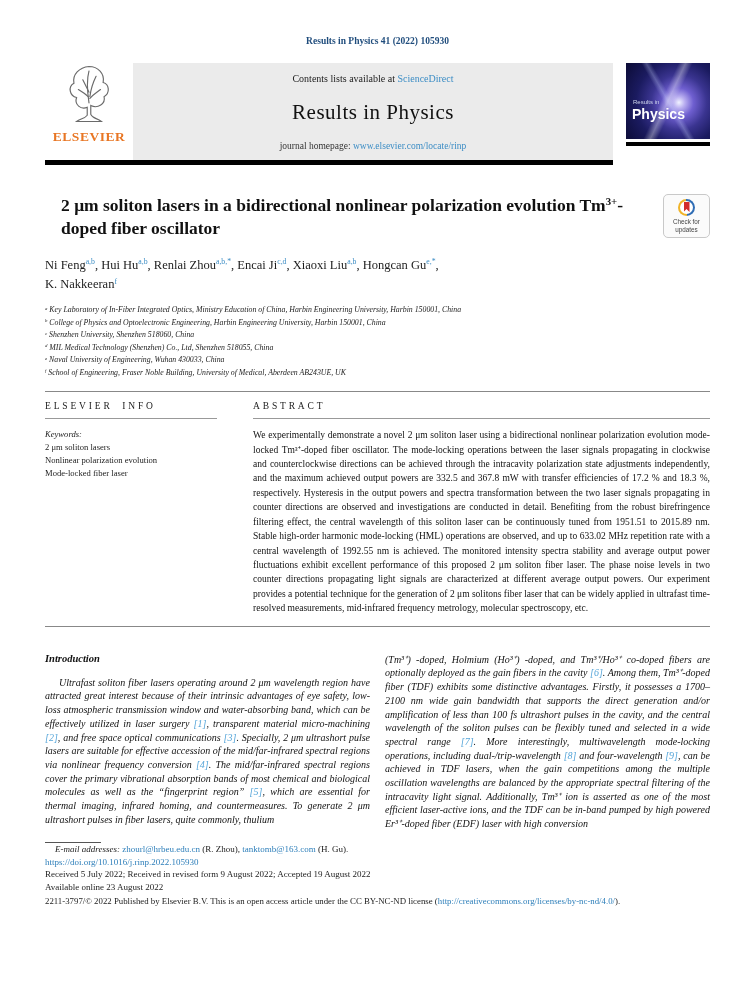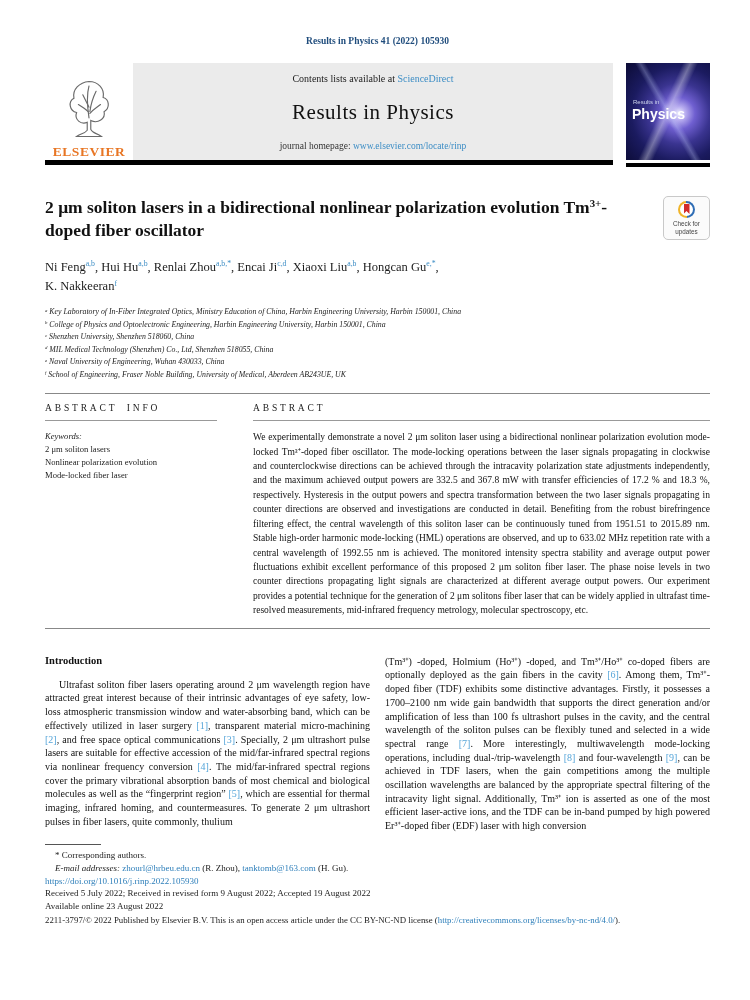--- a/index.html
+++ b/index.html
@@ -5,40 +5,40 @@
   * { margin:0; padding:0; box-sizing:border-box; }
   html,body { width:750px; height:1000px; background:#ffffff; overflow:hidden; }
   body { font-family:"Liberation Serif", serif; color:#1c1c1c; }
   .page { width:750px; height:1000px; padding:36px 40px 0 45px; }
 
   .citation { text-align:center; font-size:9.5px; font-weight:bold; color:#1f4c7c; }
 
   .masthead { display:flex; margin-top:17px; }
   .mast-left { flex:1; }
   .mast-row { display:flex; height:97px; }
-  .logo-block { width:88px; background:#fff; display:flex; flex-direction:column; align-items:center; justify-content:flex-end; padding-bottom:0; }
+  .logo-block { width:88px; background:#fff; display:flex; flex-direction:column; align-items:center; padding-bottom:20px; }
   .logo-tree { line-height:1; }
   .logo-word { font-size:13.5px; letter-spacing:0.5px; color:#e87624; font-weight:bold; font-family:"Liberation Serif", serif; margin-top:1px; }
   .banner { flex:1; background:#ebebeb; text-align:center; padding:10px 16px 9px; display:flex; flex-direction:column; justify-content:space-between; }
   .contents-line { font-size:10px; color:#222; }
   .journal-title { font-size:21px; color:#111; letter-spacing:0.5px; }
   .homepage-line { font-family:Liberation Serif, serif; font-size:9.5px; color:#333; }
   .link { color:#2e7fba; }
   .black-bar { height:5px; background:#000; margin-top:0px; }
   .cover-wrap { width:84px; margin-left:13px; }
-  .cover { width:84px; height:97px; position:relative; overflow:hidden;
+  .cover { width:84px; height:76px; position:relative; overflow:hidden;
     background: radial-gradient(circle at 63% 52%, #f0f2ff 0%, #b9aef0 9%, #6f5fd0 22%, #3a3490 42%, #1b1b60 65%, #0b0b35 100%); }
   .cover::before { content:""; position:absolute; inset:0;
     background: linear-gradient(115deg, transparent 44%, rgba(255,255,255,0.35) 50%, transparent 56%),
                 linear-gradient(60deg, transparent 46%, rgba(200,210,255,0.3) 50%, transparent 54%); }
   .cover-series { position:absolute; left:7px; top:36px; font-size:6px; color:#cfd6ee; font-family:"Liberation Sans", sans-serif; }
   .cover-title { position:absolute; left:6px; top:43px; font-size:14px; font-weight:bold; color:#ffffff; font-family:"Liberation Sans", sans-serif; }
   .cover-bar { height:4px; background:#000; margin-top:3px; }
 
-  .title-row { display:flex; margin-top:29px; }
+  .title-row { display:flex; margin-top:29px;margin-left:16px; }
   .article-title { font-size:17.5px; line-height:1.33; color:#111; width:590px; }
   .article-title .sup { font-size:62%; position:relative; top:-0.55em; }
   .badge-col { margin-left:auto; }
   .check-badge { width:47px; border:1px solid #c9c9c9; border-radius:5px; background:#fbfbfb; padding:4px 2px 3px; text-align:center; }
   .cfu-circle { width:17px; height:17px; border-radius:50%; margin:0 auto;
     background: conic-gradient(#2f6db5 0deg 180deg, #f0b429 180deg 360deg); position:relative; }
   .cfu-circle::before { content:""; position:absolute; inset:2px; background:#fff; border-radius:50%; }
   .cfu-ribbon { position:absolute; left:5.5px; top:3px; width:6px; height:10px; background:#d22b2b;
     clip-path: polygon(0 0, 100% 0, 100% 100%, 50% 70%, 0 100%); }
   .cfu-text { font-family:"Liberation Sans", sans-serif; font-size:6.3px; line-height:1.25; color:#444; margin-top:2px; }
@@ -55,21 +55,21 @@
   .info-col { width:172px; flex:none; }
   .abs-col { flex:1; margin-left:36px; }
   .sec-heading { font-size:9.5px; letter-spacing:0.3em; word-spacing:0.45em; color:#222; }
   .heading-rule { border:none; border-top:1px solid #999; margin-top:7px; }
   .keywords { margin-top:9px; font-size:8.6px; line-height:1.5; }
   .kw-label { font-style:italic; }
   .abstract-text { margin-top:9px; font-size:9.5px; line-height:1.52; text-align:justify; color:#111; }
 
   .body-rule { border:none; border-top:1px solid #888; margin-top:10px; }
 
-  .body-row { display:flex; margin-top:26px; }
+  .body-row { display:flex; margin-top:26px;font-style:italic; }
   .body-col-left { width:325px; flex:none; }
   .body-col-right { flex:1; margin-left:15px; }
   .intro-heading { font-size:10.5px; font-weight:bold; color:#111; }
   .body-para { margin-top:12px; font-size:10px; line-height:1.37; text-align:justify; color:#111; }
   .body-para.indent { text-indent:14px; }
   .body-para-right { font-size:10px; line-height:1.37; text-align:justify; color:#111; }
   .cite { color:#55a5d9; }
   .em { font-style:italic; }
 
   .footnote { margin-top:11px; }
@@ -144,21 +144,21 @@
     <div><span class="sup">c</span><span> Shenzhen University, Shenzhen 518060, China</span></div>
     <div><span class="sup">d</span><span> MIL Medical Technology (Shenzhen) Co., Ltd, Shenzhen 518055, China</span></div>
     <div><span class="sup">e</span><span> Naval University of Engineering, Wuhan 430033, China</span></div>
     <div><span class="sup">f</span><span> School of Engineering, Fraser Noble Building, University of Medical, Aberdeen AB243UE, UK</span></div>
   </div>
 
   <hr class="rule-full">
 
   <div class="info-abs-row">
     <div class="info-col">
-      <div class="sec-heading">ABSTRACT INFO</div>
+      <div class="sec-heading">ELSEVIER INFO</div>
       <hr class="heading-rule">
       <div class="keywords">
         <div class="kw-label">Keywords:</div>
         <div>2 μm soliton lasers</div>
         <div>Nonlinear polarization evolution</div>
         <div>Mode-locked fiber laser</div>
       </div>
     </div>
     <div class="abs-col">
       <div class="sec-heading">ABSTRACT</div>
@@ -174,21 +174,20 @@
       <div class="intro-heading">Introduction</div>
       <p class="body-para indent"><span>Ultrafast soliton fiber lasers operating around 2 μm wavelength region have attracted great interest because of their intrinsic advantages of eye safety, low-loss atmospheric transmission window and water-absorbing band, which can be effectively utilized in laser surgery </span><span class="cite">[1]</span><span>, transparent material micro-machining </span><span class="cite">[2]</span><span>, and free space optical communications </span><span class="cite">[3]</span><span>. Specially, 2 μm ultrashort pulse lasers are suitable for effective accession of the mid/far-infrared spectral regions via nonlinear frequency conversion </span><span class="cite">[4]</span><span>. The mid/far-infrared spectral regions cover the primary vibrational absorption bands of most chemical and biological molecules as well as the “fingerprint region” </span><span class="cite">[5]</span><span>, which are essential for thermal imaging, infrared homing, and countermeasures. To generate 2 μm ultrashort pulses in fiber lasers, quite commonly, thulium</span></p>
     </div>
     <div class="body-col-right">
       <p class="body-para-right"><span>(Tm³⁺) -doped, Holmium (Ho³⁺) -doped, and Tm³⁺/Ho³⁺ co-doped fibers are optionally deployed as the gain fibers in the cavity </span><span class="cite">[6]</span><span>. Among them, Tm³⁺-doped fiber (TDF) exhibits some distinctive advantages. Firstly, it possesses a 1700–2100 nm wide gain bandwidth that supports the direct generation and/or amplification of less than 100 fs ultrashort pulses in the cavity, and the central wavelength of the soliton pulses can be flexibly tuned and selected in a wide spectral range </span><span class="cite">[7]</span><span>. More interestingly, multiwavelength mode-locking operations, including dual-/trip-wavelength </span><span class="cite">[8]</span><span> and four-wavelength </span><span class="cite">[9]</span><span>, can be achieved in TDF lasers, when the gain competitions among the multiple oscillation wavelengths are balanced by the appropriate spectral filtering of the intracavity light signal. Additionally, Tm³⁺ ion is asserted as one of the most efficient laser-active ions, and the TDF can be in-band pumped by high powered Er³⁺-doped fiber (EDF) laser with high conversion</span></p>
     </div>
   </div>
 
   <div class="footnote">
     <hr class="footnote-rule">
-    <div class="footnote-text">* Corresponding authors.</div>
     <div class="footnote-text" style="margin-top:0;"><span class="em">E-mail addresses: </span><span class="link">zhourl@hrbeu.edu.cn</span><span> (R. Zhou), </span><span class="link">tanktomb@163.com</span><span> (H. Gu).</span></div>
   </div>
 
   <div class="footer-block">
     <div class="doi-line">https://doi.org/10.1016/j.rinp.2022.105930</div>
     <div>Received 5 July 2022; Received in revised form 9 August 2022; Accepted 19 August 2022</div>
     <div>Available online 23 August 2022</div>
     <div class="license-line"><span>2211-3797/© 2022 Published by Elsevier B.V. This is an open access article under the CC BY-NC-ND license (</span><span class="link">http://creativecommons.org/licenses/by-nc-nd/4.0/</span><span>).</span></div>
   </div>
 

